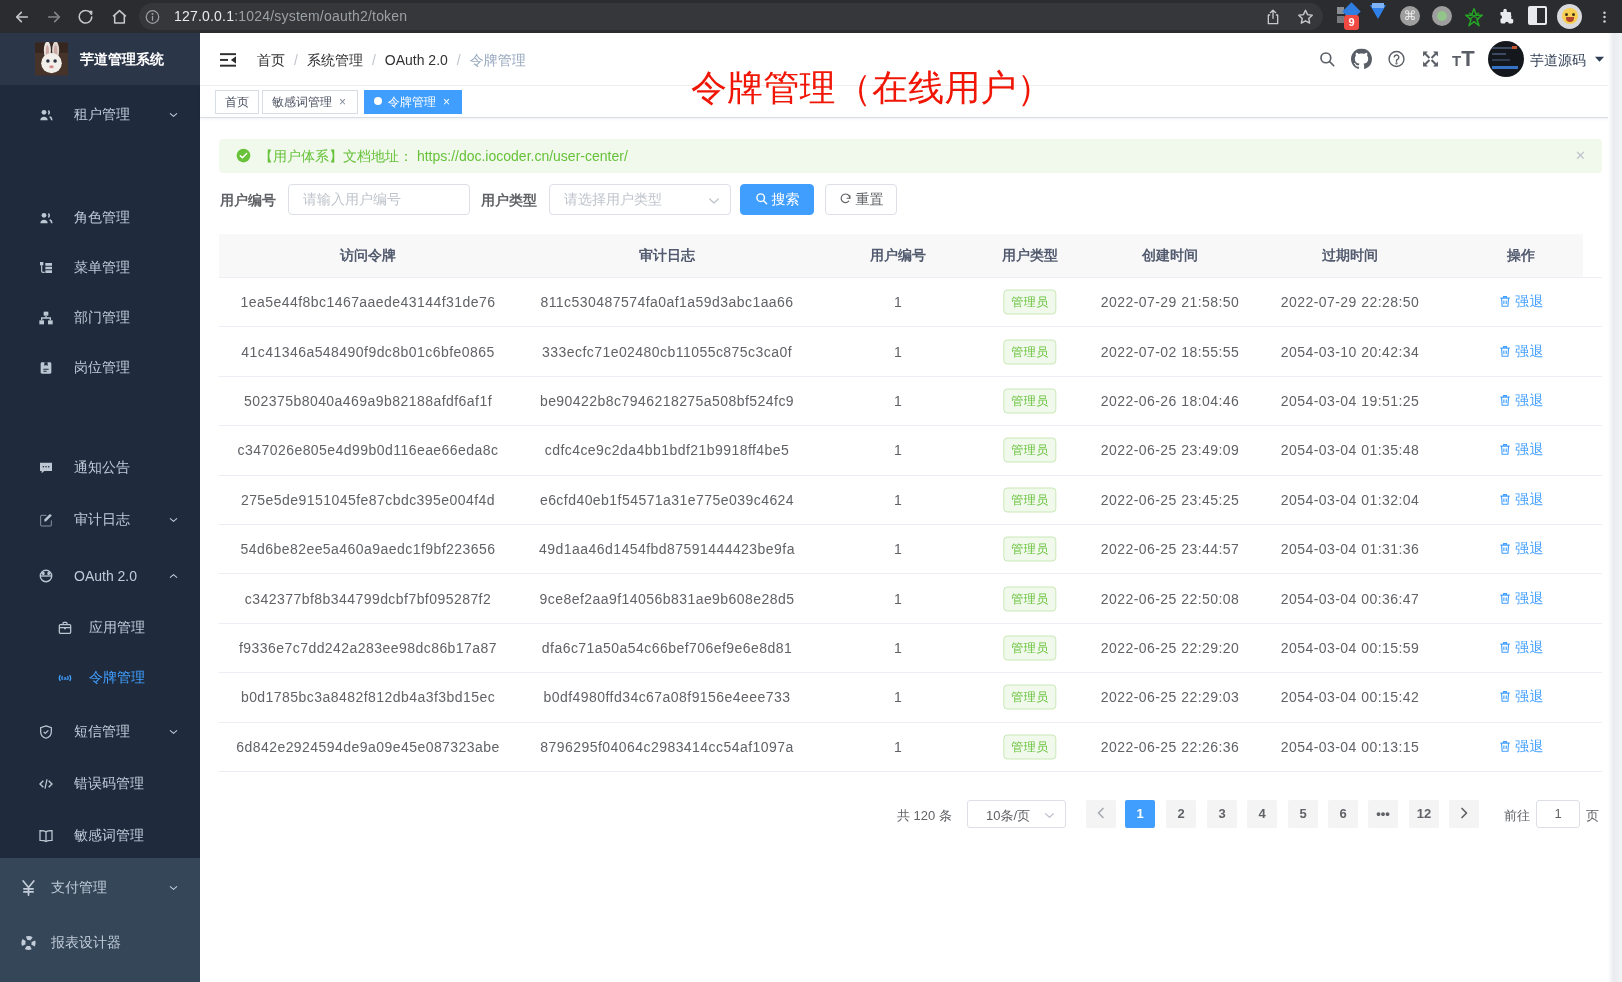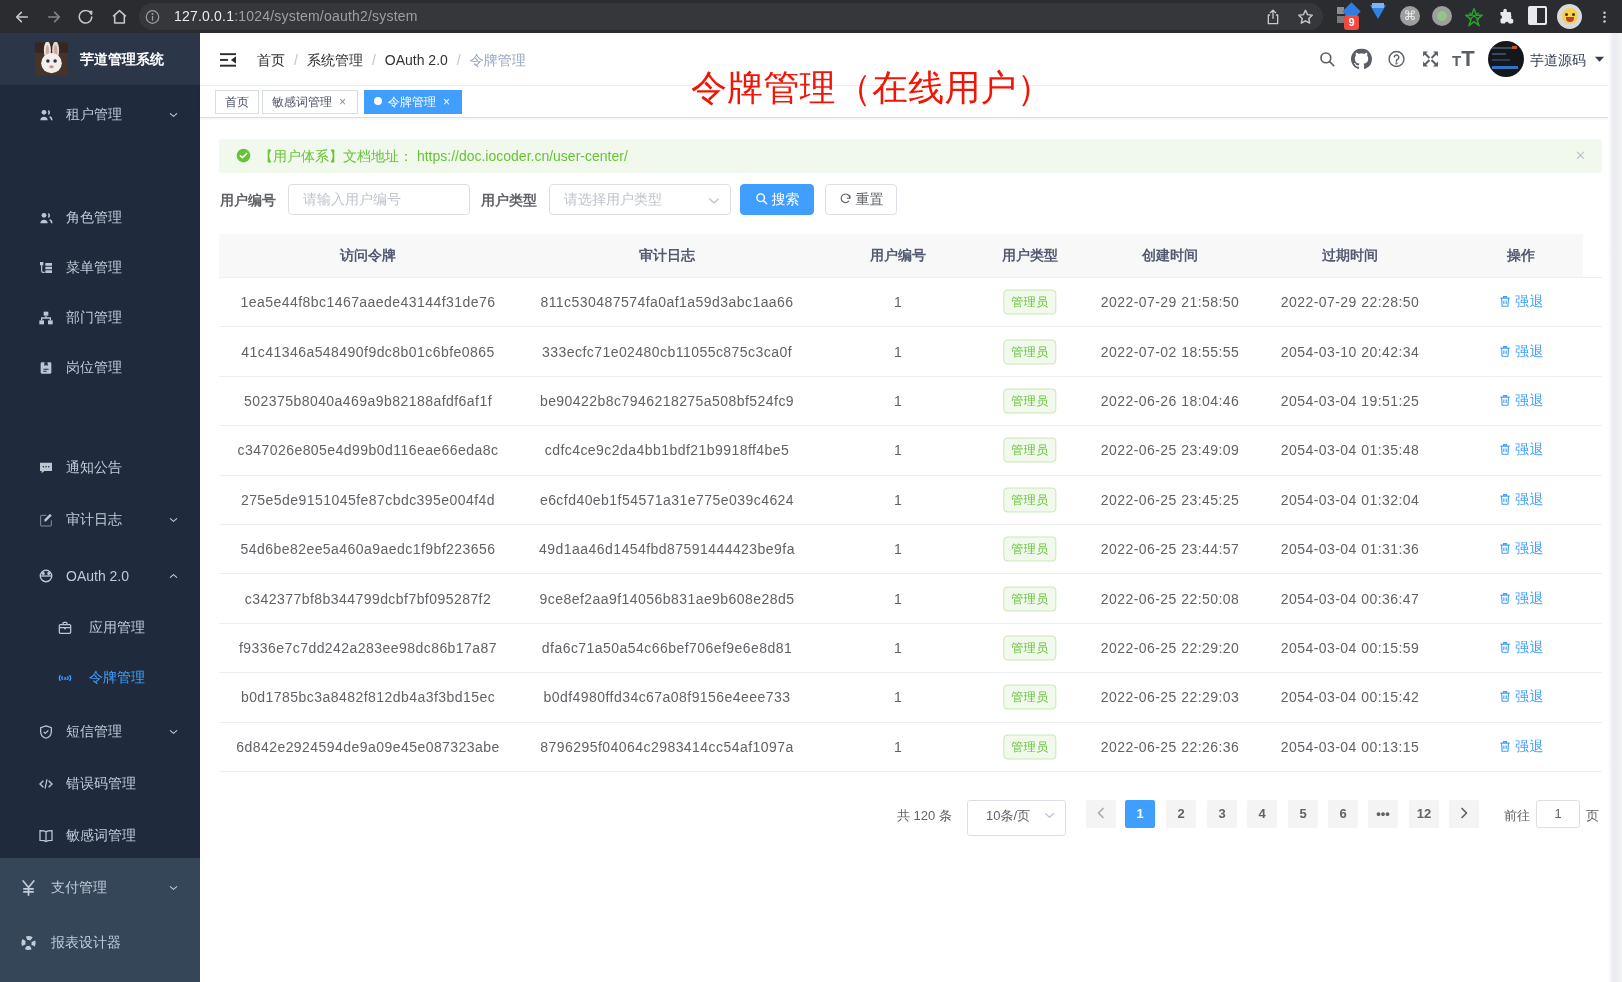--- a/index.html
+++ b/index.html
@@ -11,21 +11,21 @@
 #pill{position:absolute;left:139px;top:3px;height:27px;width:1184px;border-radius:14px;background:#36373b}
 #url{position:absolute;left:174px;top:8px;font-size:14px;color:#e8eaed;letter-spacing:.2px;white-space:nowrap}
 #url span{color:#9aa0a6}
 
 #sidebar{position:absolute;left:0;top:33px;width:200px;height:949px;background:#364659}
 #logo{position:absolute;left:0;top:0;width:200px;height:52px;background:#2b3649}
 #logo .txt{position:absolute;left:80px;top:18px;color:#fff;font-size:14px;font-weight:bold}
 #menudark{position:absolute;left:0;top:52px;width:200px;height:773px;background:#1f2b3c}
 .mi{position:absolute;left:0;width:200px;height:51px;color:#bfcbd9;font-size:14px}
 .mi .ic{position:absolute;left:38px;top:50%;transform:translateY(-50%);width:16px;height:16px}
-.mi .tx{position:absolute;left:66px;top:50%;transform:translateY(-50%);white-space:nowrap}
+.mi .tx{position:absolute;left:74px;top:50%;transform:translateY(-50%);white-space:nowrap}
 .mi.sub .ic{left:57px}
 .mi.sub .tx{left:89px}
 .mi.top0 .ic{left:20px;width:17px;height:17px}
 .mi.top0 .tx{left:51px}
 .mi.active{color:#409eff}
 .mi .arr{position:absolute;right:22px;top:50%;width:9px;height:9px}
 
 #navbar{position:absolute;left:200px;top:33px;width:1422px;height:53px;background:#fff;border-bottom:1px solid #f0f0f0}
 #bread{position:absolute;left:57px;top:19px;font-size:14px;color:#303133;white-space:nowrap}
 #bread .sep{color:#c0c4cc;margin:0 9px}
@@ -82,21 +82,21 @@
 <svg width="17" height="17" viewBox="0 0 24 24" style="left:111px" fill="none" stroke="#c6c8cc" stroke-width="2.2" stroke-linejoin="round">
       <path d="M3 11.2L12 3l9 8.2"></path>
       <path d="M5.2 9.5V20.5h13.6V9.5"></path>
     </svg>
 <div id="pill"></div>
 <svg width="15" height="15" viewBox="0 0 24 24" style="left:145px" fill="none" stroke="#9aa0a6" stroke-width="2">
       <circle cx="12" cy="12" r="10"></circle>
       <path d="M12 11v6" stroke-linecap="round"></path>
       <circle cx="12" cy="7.2" r="0.6" fill="#9aa0a6"></circle>
     </svg>
-<div id="url">127.0.0.1<span>:1024/system/oauth2/system</span></div>
+<div id="url">127.0.0.1<span>:1024/system/oauth2/token</span></div>
 <svg width="16" height="16" viewBox="0 0 24 24" style="left:1265px" fill="none" stroke="#c6c8cc" stroke-width="2" stroke-linecap="round" stroke-linejoin="round">
       <path d="M12 2v12"></path>
       <path d="M8 5.5L12 2l4 3.5"></path>
       <path d="M7 9H5v13h14V9h-2"></path>
     </svg>
 <svg width="17" height="17" viewBox="0 0 24 24" style="left:1297px" fill="none" stroke="#c6c8cc" stroke-width="2" stroke-linejoin="round">
       <path d="M12 2.5l2.9 6.2 6.6.8-4.9 4.6 1.3 6.6-5.9-3.3-5.9 3.3 1.3-6.6L2.5 9.5l6.6-.8z"></path>
     </svg>
 <div style="position:absolute;left:1337px;top:7px;width:7px;height:7px;background:#8b8e92"></div>
 <div style="position:absolute;left:1337px;top:16px;width:7px;height:7px;background:#77797d"></div>
@@ -459,21 +459,21 @@
 <div class="c" style="left:679px">1</div>
 <div class="c" style="left:811px"><span class="tag-adm">管理员</span></div>
 <div class="c" style="left:951px">2022-06-25 22:26:36</div>
 <div class="c" style="left:1131px">2054-03-04 00:13:15</div>
 <div class="c" style="left:1302px"><span class="op"><svg width="14" height="14" viewBox="0 0 24 24" style="vertical-align:-2px;margin-right:3px" fill="none" stroke="#409eff" stroke-width="1.9">
           <path d="M4 7h16M9.5 7V4.5h5V7M6 7l1 14h10l1-14M10 11v6M14 11v6"></path>
         </svg>强退</span></div>
 </div>
 <div id="pager">
 <div style="position:absolute;left:897px;top:7px;font-size:13px">共 120 条</div>
-<div style="position:absolute;left:967px;top:0;width:99px;height:36px;border:1px solid #dcdfe6;border-radius:3px;background:#fff">
+<div style="position:absolute;left:967px;top:0;width:99px;height:28px;border:1px solid #dcdfe6;border-radius:3px;background:#fff">
 <div style="position:absolute;left:18px;top:6px;font-size:13px;color:#606266">10条/页</div>
       <svg width="11" height="11" viewBox="0 0 14 11" style="position:absolute;right:10px;top:9px" fill="none" stroke="#c0c4cc" stroke-width="1.6" stroke-linecap="round" stroke-linejoin="round">
         <path d="M2 3.2l5 4.6 5-4.6"></path>
       </svg>
     </div>
 <div class="pbtn nav" style="left:1086px;width:30px"><svg width="12" height="12" viewBox="0 0 12 12" style="vertical-align:-1px" fill="none" stroke="#a8abb2" stroke-width="1.7" stroke-linecap="round" stroke-linejoin="round">
         <path d="M8 1.5L3.5 6 8 10.5"></path>
       </svg></div>
     <div class="pbtn on" style="left:1125px;width:30px">1</div>
     <div class="pbtn " style="left:1166px;width:30px">2</div>

